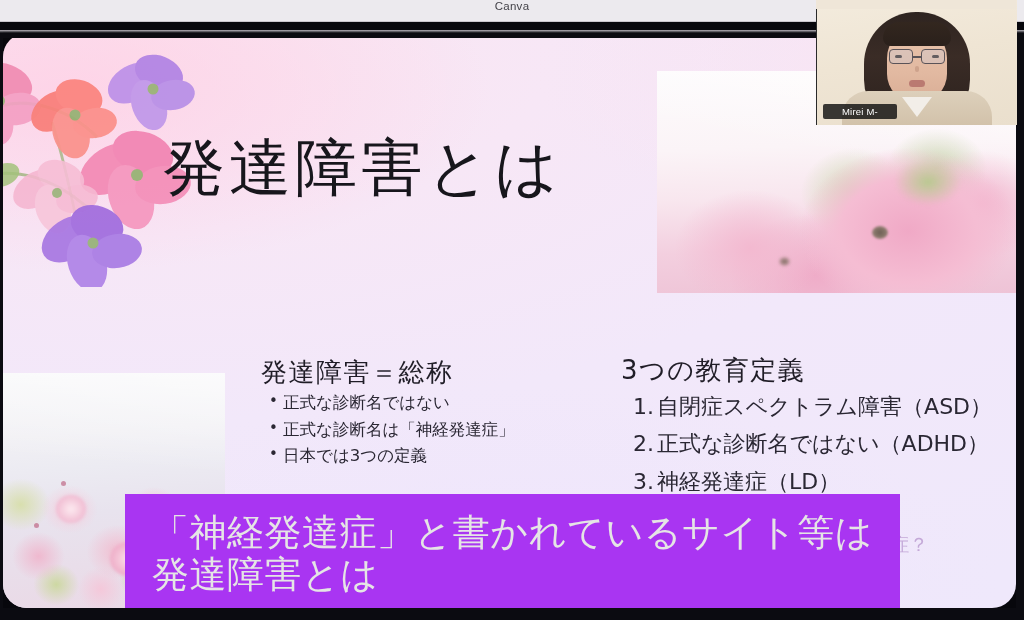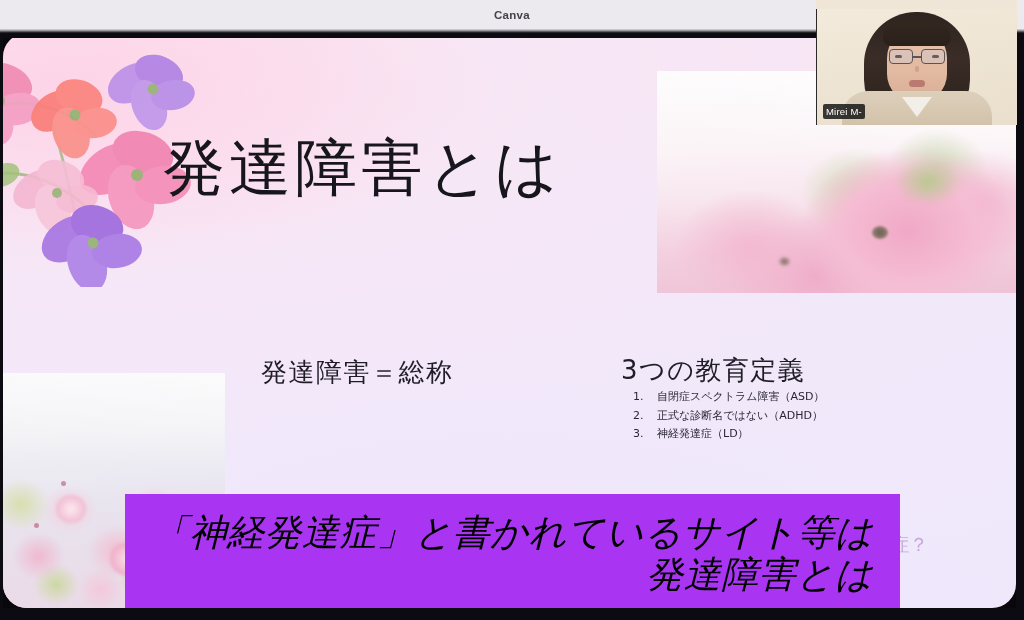--- a/index.html
+++ b/index.html
@@ -7,24 +7,24 @@
   body{
     width:1024px;height:620px;overflow:hidden;
     background:#0a0a10;
     font-family:"Liberation Sans","DejaVu Sans",sans-serif;
     -webkit-font-smoothing:antialiased;
   }
   #stage{position:relative;width:1024px;height:620px;background:#07070c;overflow:hidden;}
 
   
   .chrome-bar{
-    position:absolute;left:0;top:0;width:1024px;height:30px;
+    position:absolute;left:0;top:0;width:1024px;height:22px;
     background:#eceaee;border-bottom:1px solid #c9c6cc;
-    display:flex;align-items:center;justify-content:center;
-    box-sizing:border-box;z-index:40;font-weight:bold;
+    display:flex;align-items:flex-start;justify-content:center;
+    box-sizing:border-box;z-index:40;
   }
   .chrome-title{
     font-size:11.5px;color:#444349;letter-spacing:.3px;
     font-family:"Liberation Sans","DejaVu Sans",sans-serif;
   }
   .chrome-shadow{
     position:absolute;left:0;top:30px;width:1024px;height:3px;
     background:linear-gradient(#b9b6bd,rgba(185,182,189,0));
     z-index:39;pointer-events:none;
   }
@@ -132,21 +132,21 @@
   ul.bullets li{
     position:relative;font-size:16.5px;line-height:1.62;color:#2a2733;
     white-space:nowrap;
     font-family:"DejaVu Sans","Liberation Sans",sans-serif;
   }
   ul.bullets li::before{
     content:"•";position:absolute;left:-14px;top:-1px;font-size:15px;color:#2a2733;
   }
   ol.numbers{margin:0;padding:0 0 0 12px;list-style:none;counter-reset:n;}
   ol.numbers li{
-    position:relative;font-size:11px;line-height:1.70;color:#2a2733;
+    position:relative;font-size:22px;line-height:1.70;color:#2a2733;
     white-space:nowrap;padding-left:24px;counter-increment:n;
     font-family:"DejaVu Sans","Liberation Sans",sans-serif;
   }
   ol.numbers li::before{
     content:counter(n) ".";position:absolute;left:0;top:0;color:#2a2733;
   }
 
   
   .ghost{
     position:absolute;left:618px;top:498px;width:340px;text-align:center;
@@ -155,24 +155,23 @@
     white-space:nowrap;z-index:5;
   }
 
   
   .banner{
     position:absolute;left:122px;top:461px;width:775px;height:119px;
     background:#a935f2;z-index:10;
     display:flex;align-items:center;justify-content:center;
   }
   .banner-text{
-    color:#000000;font-size:37px;line-height:1.12;text-align:right;
+    color:#e5e5e5;font-size:37px;line-height:1.12;text-align:left;
     letter-spacing:.5px;
     font-family:"DejaVu Sans","Liberation Sans",sans-serif;
-    font-style:italic;
   }
   .banner-text .ln{display:block;white-space:nowrap;}
 
   
   .webcam{
     position:absolute;left:816px;top:0px;width:200px;height:125px;
     overflow:hidden;z-index:60;background:#efe6d8;
     border-left:1px solid #2a2a2a;
   }
   .webcam-bg{
@@ -214,21 +213,21 @@
     border-radius:26px 26px 0 0;
     background:linear-gradient(180deg,#ddd0bb,#d2c2aa);
   }
   .cam-collar{
     position:absolute;left:50%;bottom:8px;width:30px;height:20px;margin-left:-15px;
     background:#f2eee8;clip-path:polygon(0 0,100% 0,50% 100%);
   }
   .cam-name{
     position:absolute;left:6px;bottom:6px;z-index:3;
     background:rgba(16,16,16,.82);color:#fff;font-size:9.5px;
-    padding:2px 3px;border-radius:2px;letter-spacing:.2px;
+    padding:2px 19px;border-radius:2px;letter-spacing:.2px;
     font-family:"Liberation Sans","DejaVu Sans",sans-serif;
   }
   .webcam-top-gap{
     position:absolute;left:816px;top:0;width:200px;height:9px;background:#efe6d8;z-index:61;
   }
   .blackstrip-l{position:absolute;left:0;top:33px;width:816px;height:5px;background:#0b0b11;z-index:37;}
 </style>
 </head>
 <body>
 
@@ -331,20 +330,25 @@
         <div class="dot d1"></div>
         <div class="dot d2"></div>
         <div class="haze"></div>
       </div>
     </div>
 
     <div class="slide-title">発達障害とは</div>
 
     <div class="col col-left">
       <div class="col-head left">発達障害＝総称</div>
+      <ul class="bullets">
+        <li>正式な診断名ではない</li>
+        <li>正式な診断名は「神経発達症」</li>
+        <li>日本では3つの定義</li>
+      </ul>
     </div>
 
     <div class="col col-right">
       <div class="col-head">3つの教育定義</div>
       <ol class="numbers">
         <li>自閉症スペクトラム障害（ASD）</li>
         <li>正式な診断名ではない（ADHD）</li>
         <li>神経発達症（LD）</li>
       </ol>
     </div>

